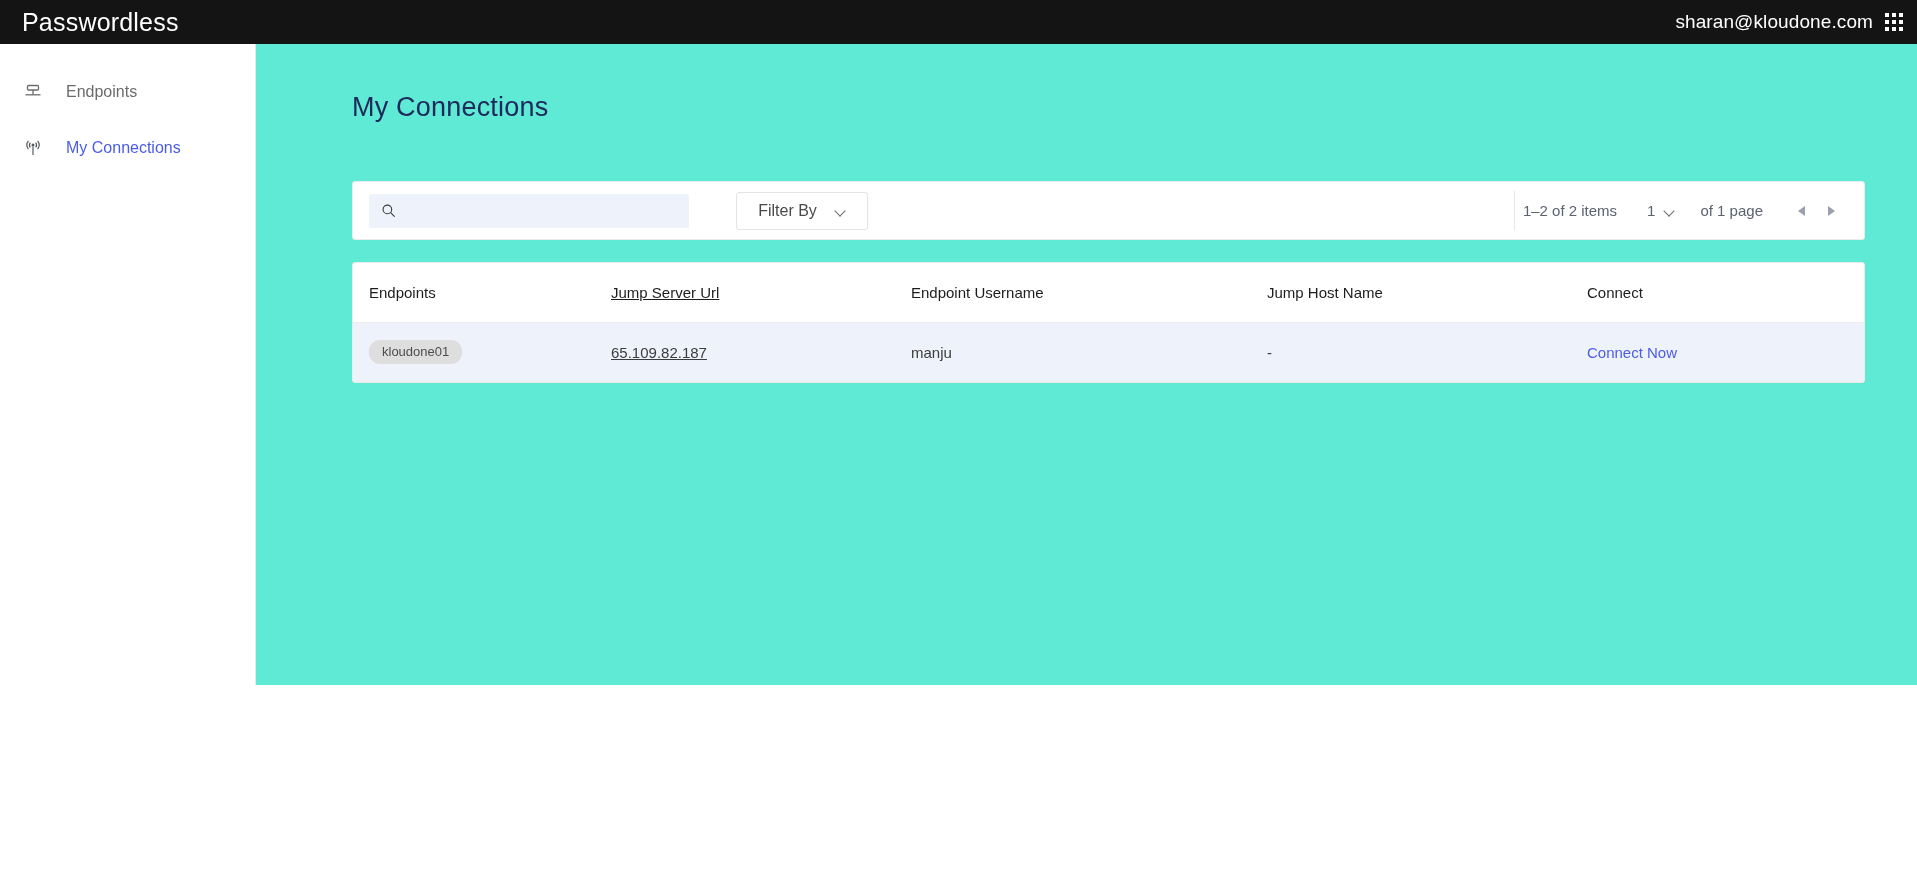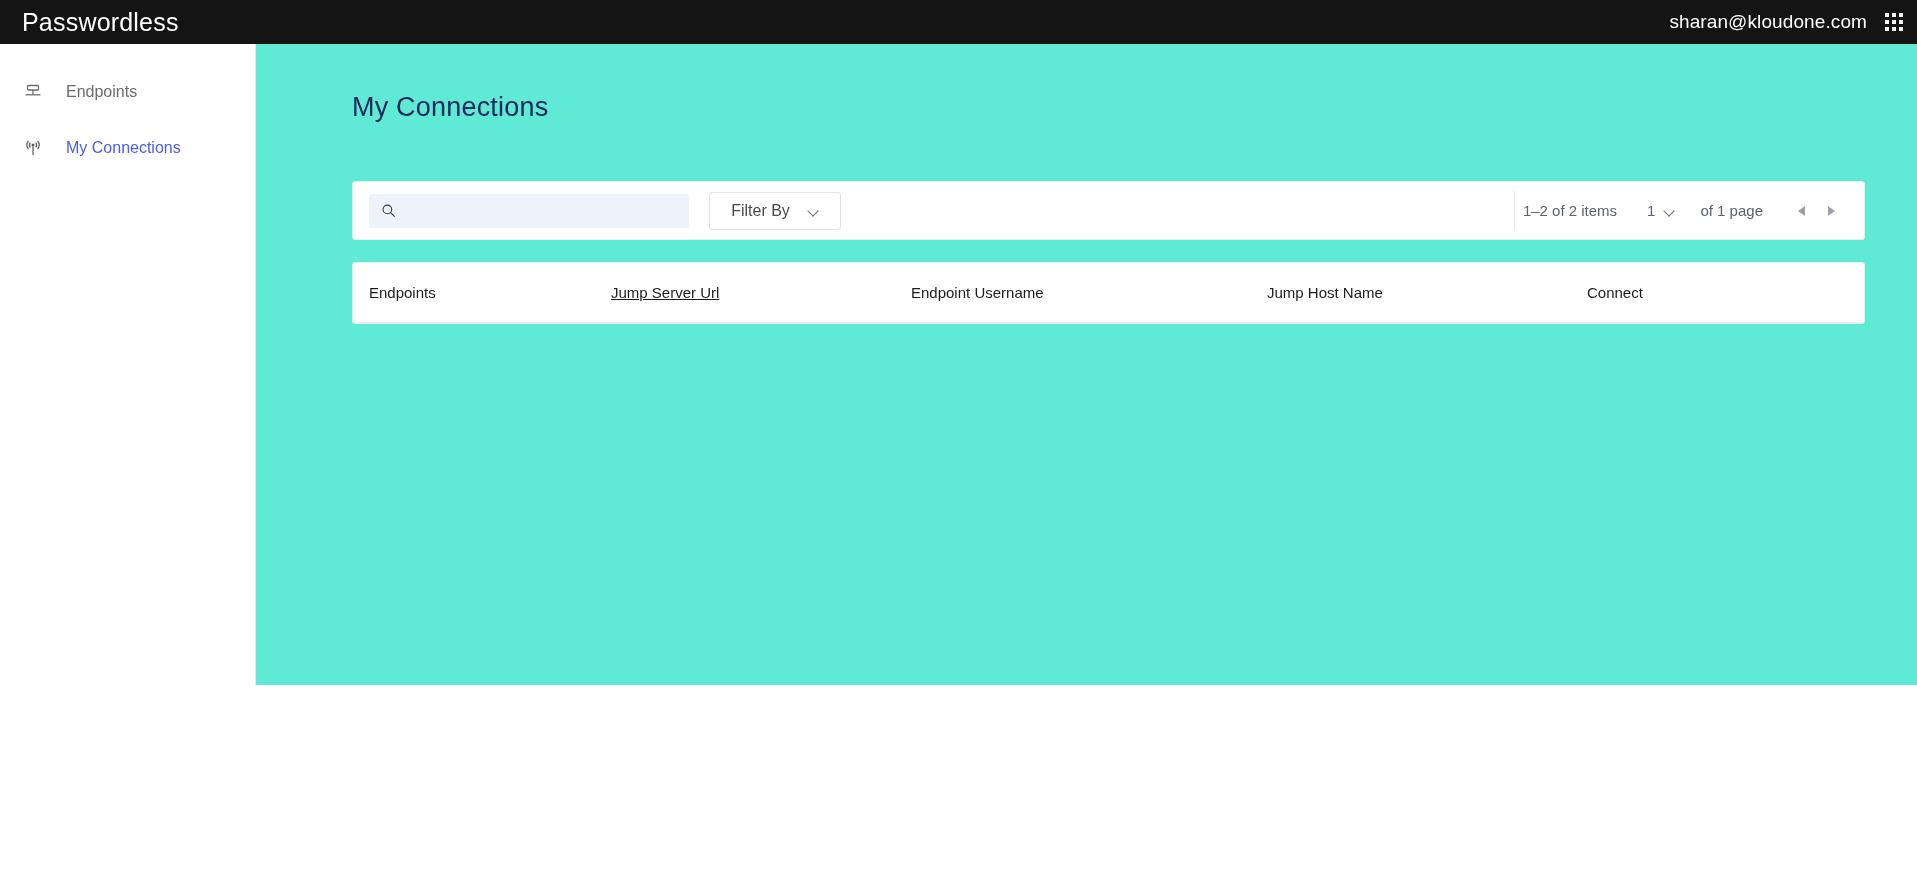--- a/index.html
+++ b/index.html
@@ -27,21 +27,21 @@
   .brand {
     color: #ffffff;
     font-size: 25px;
     font-weight: 400;
     letter-spacing: 0.2px;
     line-height: 1;
   }
   .topbar-right {
     display: flex;
     align-items: center;
-    gap: 18px;
+    gap: 12px;
   }
   .user-email {
     color: #ffffff;
     font-size: 19px;
     font-weight: 400;
     letter-spacing: 0.1px;
   }
   .grid-icon {
     width: 18px;
     height: 18px;
@@ -118,20 +118,21 @@
     border: 1px solid #ebebeb;
     border-radius: 3px;
   }
 
   
   .toolbar {
     height: 59px;
     display: flex;
     align-items: center;
     padding: 0 18px 0 16px;
+    gap: 27px;
   }
   .search-box {
     width: 320px;
     height: 34px;
     background: #eef2fb;
     border: none;
     border-radius: 2px;
     display: flex;
     align-items: center;
     padding: 0 12px;
@@ -362,18 +363,29 @@
         <thead>
           <tr>
             <th class="c1">Endpoints</th>
             <th class="c2">Jump Server Url</th>
             <th class="c3">Endpoint Username</th>
             <th class="c4">Jump Host Name</th>
             <th class="c5">Connect</th>
           </tr>
         </thead>
         <tbody>
+          <tr class="row-alt">
+            <td class="c1">
+              <span class="pill">kloudone01</span>
+            </td>
+            <td class="c2">65.109.82.187</td>
+            <td class="c3">manju</td>
+            <td class="c4 dash">-</td>
+            <td class="c5">
+              <span class="connect-link">Connect Now</span>
+            </td>
+          </tr>
         </tbody>
       </table>
     </section>
 
   </main>
 </div>
 
 </body></html>

